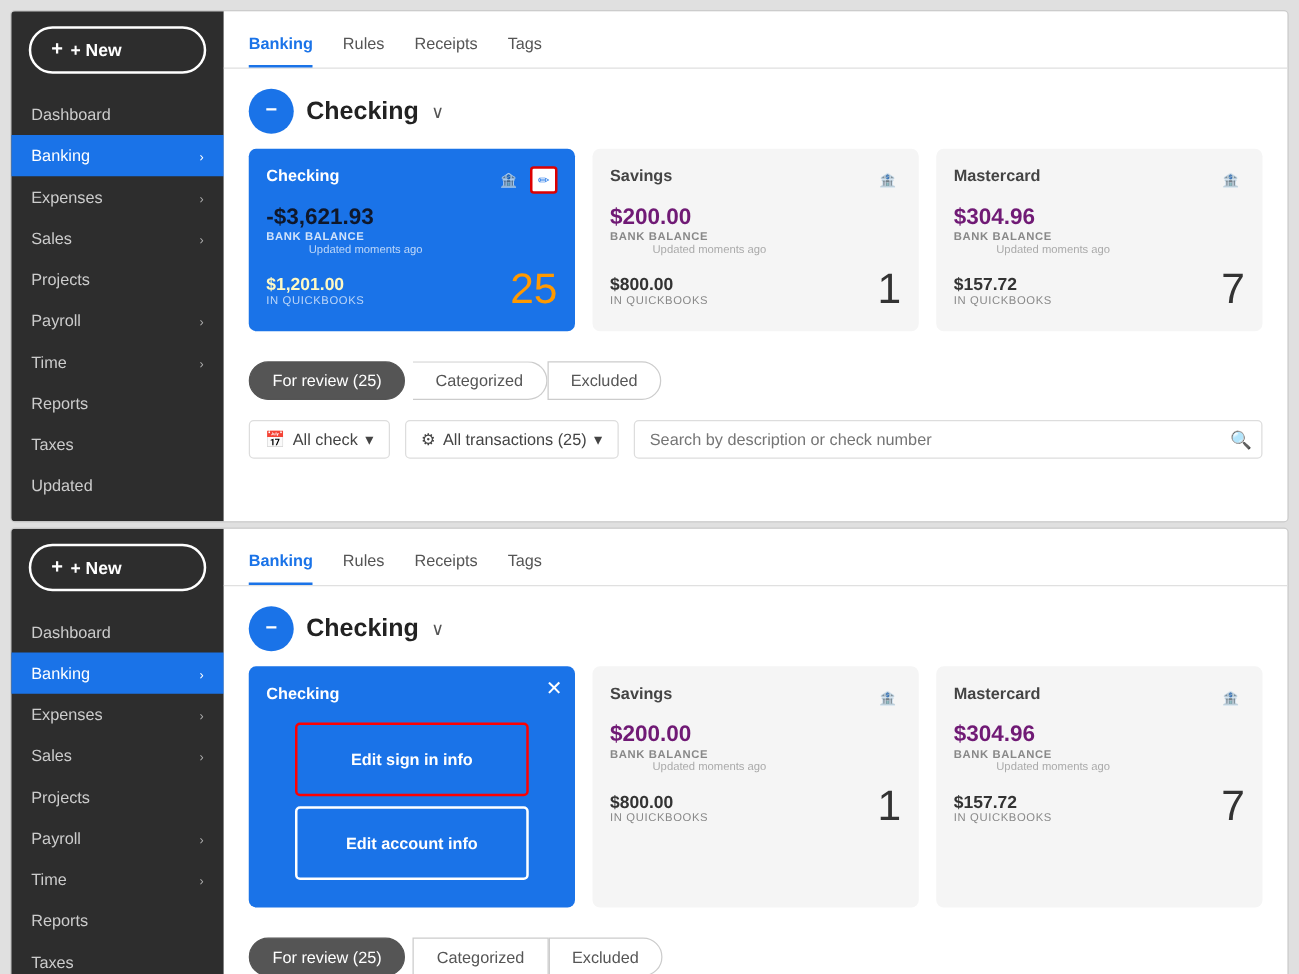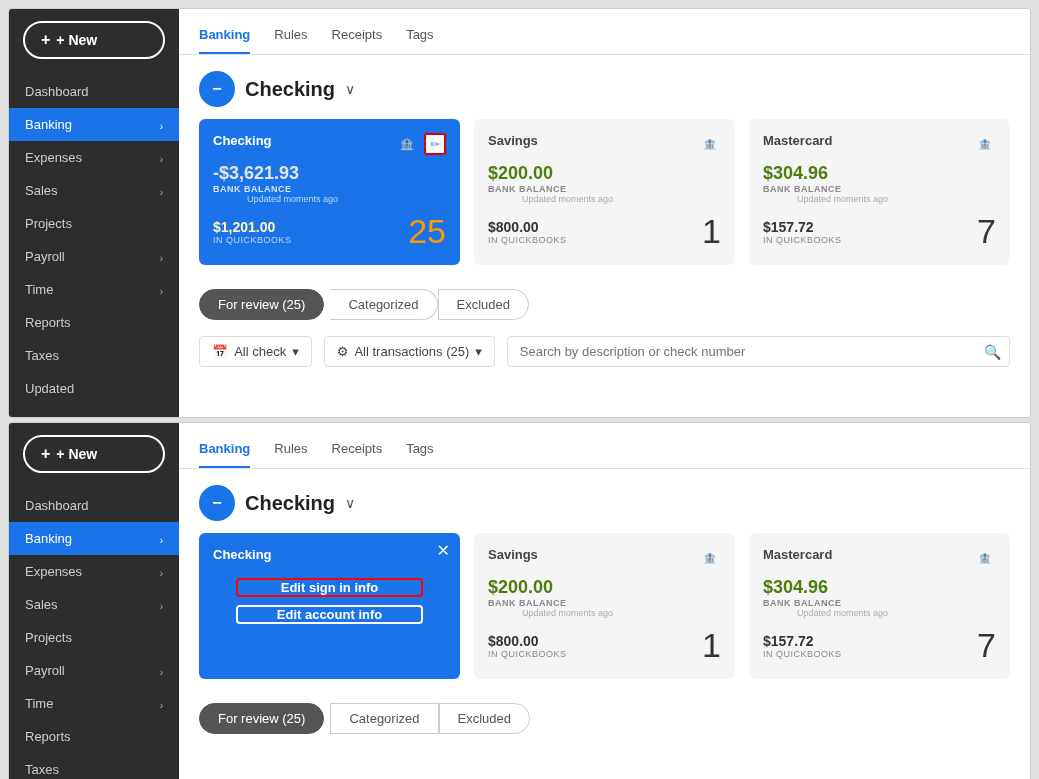--- a/index.html
+++ b/index.html
@@ -39,22 +39,22 @@
     .card-top { display: flex; justify-content: space-between; align-items: flex-start; }
     .card-name { font-size: 13px; font-weight: 600; }
     .card.blue .card-name { color: #fff; }
     .card.gray .card-name { color: #444; }
     .card-icons { display: flex; gap: 6px; align-items: center; }
     .card-icon-btn { width: 22px; height: 22px; border: none; border-radius: 3px; cursor: pointer; display: flex; align-items: center; justify-content: center; font-size: 11px; }
     .card-icon-bank { background: transparent; color: #fff; opacity: 0.8; }
     .card.gray .card-icon-bank { color: #888; }
     .card-icon-edit { background: #fff; color: #1a73e8; border: 2px solid #d00; }
     .card-balance { font-size: 18px; font-weight: 700; margin-top: 8px; }
-    .card.blue .card-balance { color: #e5e5e5; }
-    .card.gray .card-balance { color: #4d7c0f; }
+    .card.blue .card-balance { color: #0f172a; }
+    .card.gray .card-balance { color: #701a75; }
     .card-label { font-size: 9px; font-weight: 700; letter-spacing: 0.5px; text-transform: uppercase; }
     .card.blue .card-label { color: rgba(255,255,255,0.8); }
     .card.gray .card-label { color: #888; }
     .card-updated { font-size: 9px; color: rgba(255,255,255,0.7); padding-left: 34px; }
     .card.gray .card-updated { color: #aaa; }
     .card-bottom { display: flex; justify-content: space-between; align-items: center; margin-top: 8px; }
     .card-iq { font-size: 14px; font-weight: 600; }
     .card.blue .card-iq { color: #fef9c3; }
     .card.gray .card-iq { color: #333; }
     .card-iq-label { font-size: 9px; text-transform: uppercase; letter-spacing: 0.5px; }
@@ -79,21 +79,21 @@
     .search-row { display: flex; gap: 12px; padding: 8px 20px 16px; align-items: center; }
     .search-dropdown { display: flex; align-items: center; gap: 6px; padding: 7px 12px; border: 1px solid #ddd; border-radius: 4px; font-size: 13px; cursor: pointer; color: #444; background: #fff; }
     .search-input-wrap { flex: 1; position: relative; }
     .search-input { width: 100%; padding: 7px 34px 7px 12px; border: 1px solid #ddd; border-radius: 4px; font-size: 13px; color: #555; }
     .search-btn { position: absolute; right: 8px; top: 50%; transform: translateY(-50%); background: none; border: none; cursor: pointer; color: #888; font-size: 14px; }
 
     
     .card-popup { background: #1a73e8; border-radius: 6px; padding: 14px; flex: 1; position: relative; display: flex; flex-direction: column; }
     .card-popup-close { position: absolute; top: 8px; right: 10px; background: none; border: none; color: #fff; font-size: 16px; cursor: pointer; }
     .card-popup-name { font-size: 13px; font-weight: 600; color: #fff; margin-bottom: 16px; }
-    .popup-btn { display: block; width: 80%; margin: 0 auto 8px; padding: 0 0; background: transparent; border: 2px solid #fff; color: #fff; border-radius: 4px; font-size: 13px; font-weight: 600; cursor: pointer; text-align: center; }
+    .popup-btn { display: block; width: 80%; margin: 0 auto 8px; padding: 20px 0; background: transparent; border: 2px solid #fff; color: #fff; border-radius: 4px; font-size: 13px; font-weight: 600; cursor: pointer; text-align: center; }
     .popup-btn.highlighted { border-color: #f00; }
 
     
     .filter-tabs2 { display: flex; gap: 0; padding: 8px 20px; align-items: center; }
     .ft2 { padding: 7px 18px; font-size: 13px; cursor: pointer; border: 1px solid #ccc; background: #fff; color: #555; }
     .ft2.active { background: #555; color: #fff; border-color: #555; border-radius: 20px; }
     .ft2:not(.active) { border-radius: 0; }
     .ft2:last-child { border-radius: 0 20px 20px 0; }
     .ft2.rounded-all { border-radius: 20px; margin-right: 6px; }
   </style>

